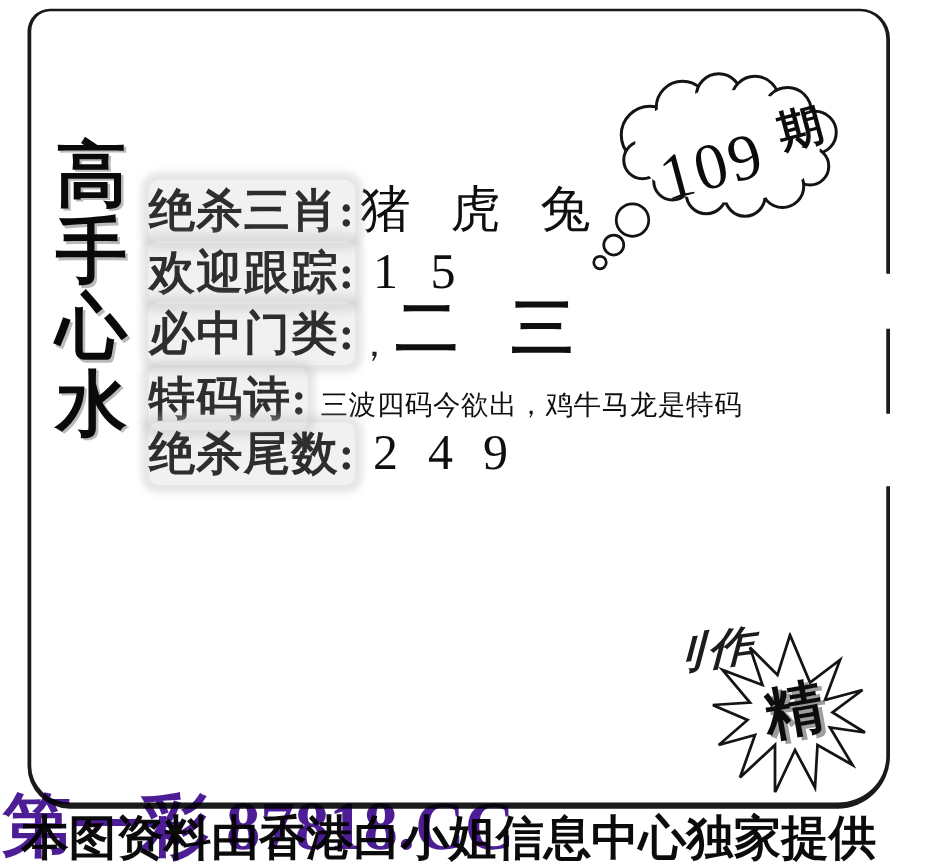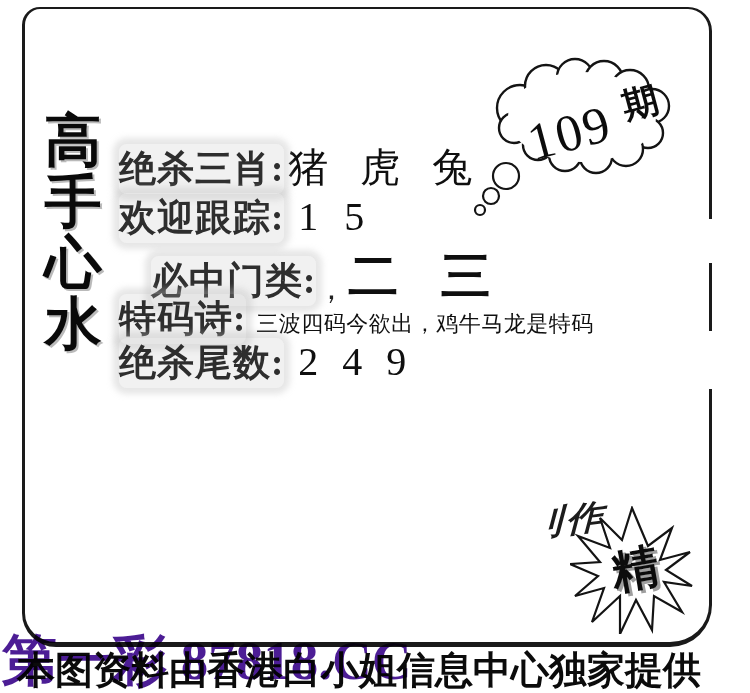--- a/index.html
+++ b/index.html
@@ -23,21 +23,21 @@
   
   .line{position:absolute;left:119px;white-space:nowrap;z-index:2;}
   .lbl{display:inline-block;font-size:37px;font-weight:700;color:#2e2e2e;
        letter-spacing:1px;filter:blur(.35px);
        background:rgba(193,193,193,.22);
        box-shadow:0 0 6px 6px rgba(188,188,188,.38);border-radius:8px;}
   .val{display:inline-block;font-size:40px;font-weight:500;color:#0f0f0f;text-align:center;}
 
   .l1{top:140px;} .l1 .val{margin-left:4px;word-spacing:22px;}
   .l2{top:193px;} .l2 .val{margin-left:14px;word-spacing:16px;}
-  .l3{top:243px;margin-left:32px;} .l3 .pre{font-size:30px;vertical-align:-6px;color:#222;}
+  .l3{top:229px;} .l3 .pre{font-size:30px;vertical-align:-6px;color:#222;}
       .l3 .val{font-size:50px;font-weight:900;word-spacing:30px;margin-left:2px;
                font-family:"Liberation Serif","DejaVu Serif",serif;}
   .l4{top:294px;} .l4 .val{font-size:22px;margin-left:10px;letter-spacing:.5px;}
   .l5{top:338px;} .l5 .val{margin-left:14px;word-spacing:14px;}
   .l6{top:386px;} .l6 .val{margin-left:10px;word-spacing:10px;}
 
   
   .corrupt{position:relative;display:inline-block;width:168px;height:46px;
            vertical-align:-10px;}
   .corrupt .layer{position:absolute;left:0;top:0;font-size:36px;font-weight:700;

